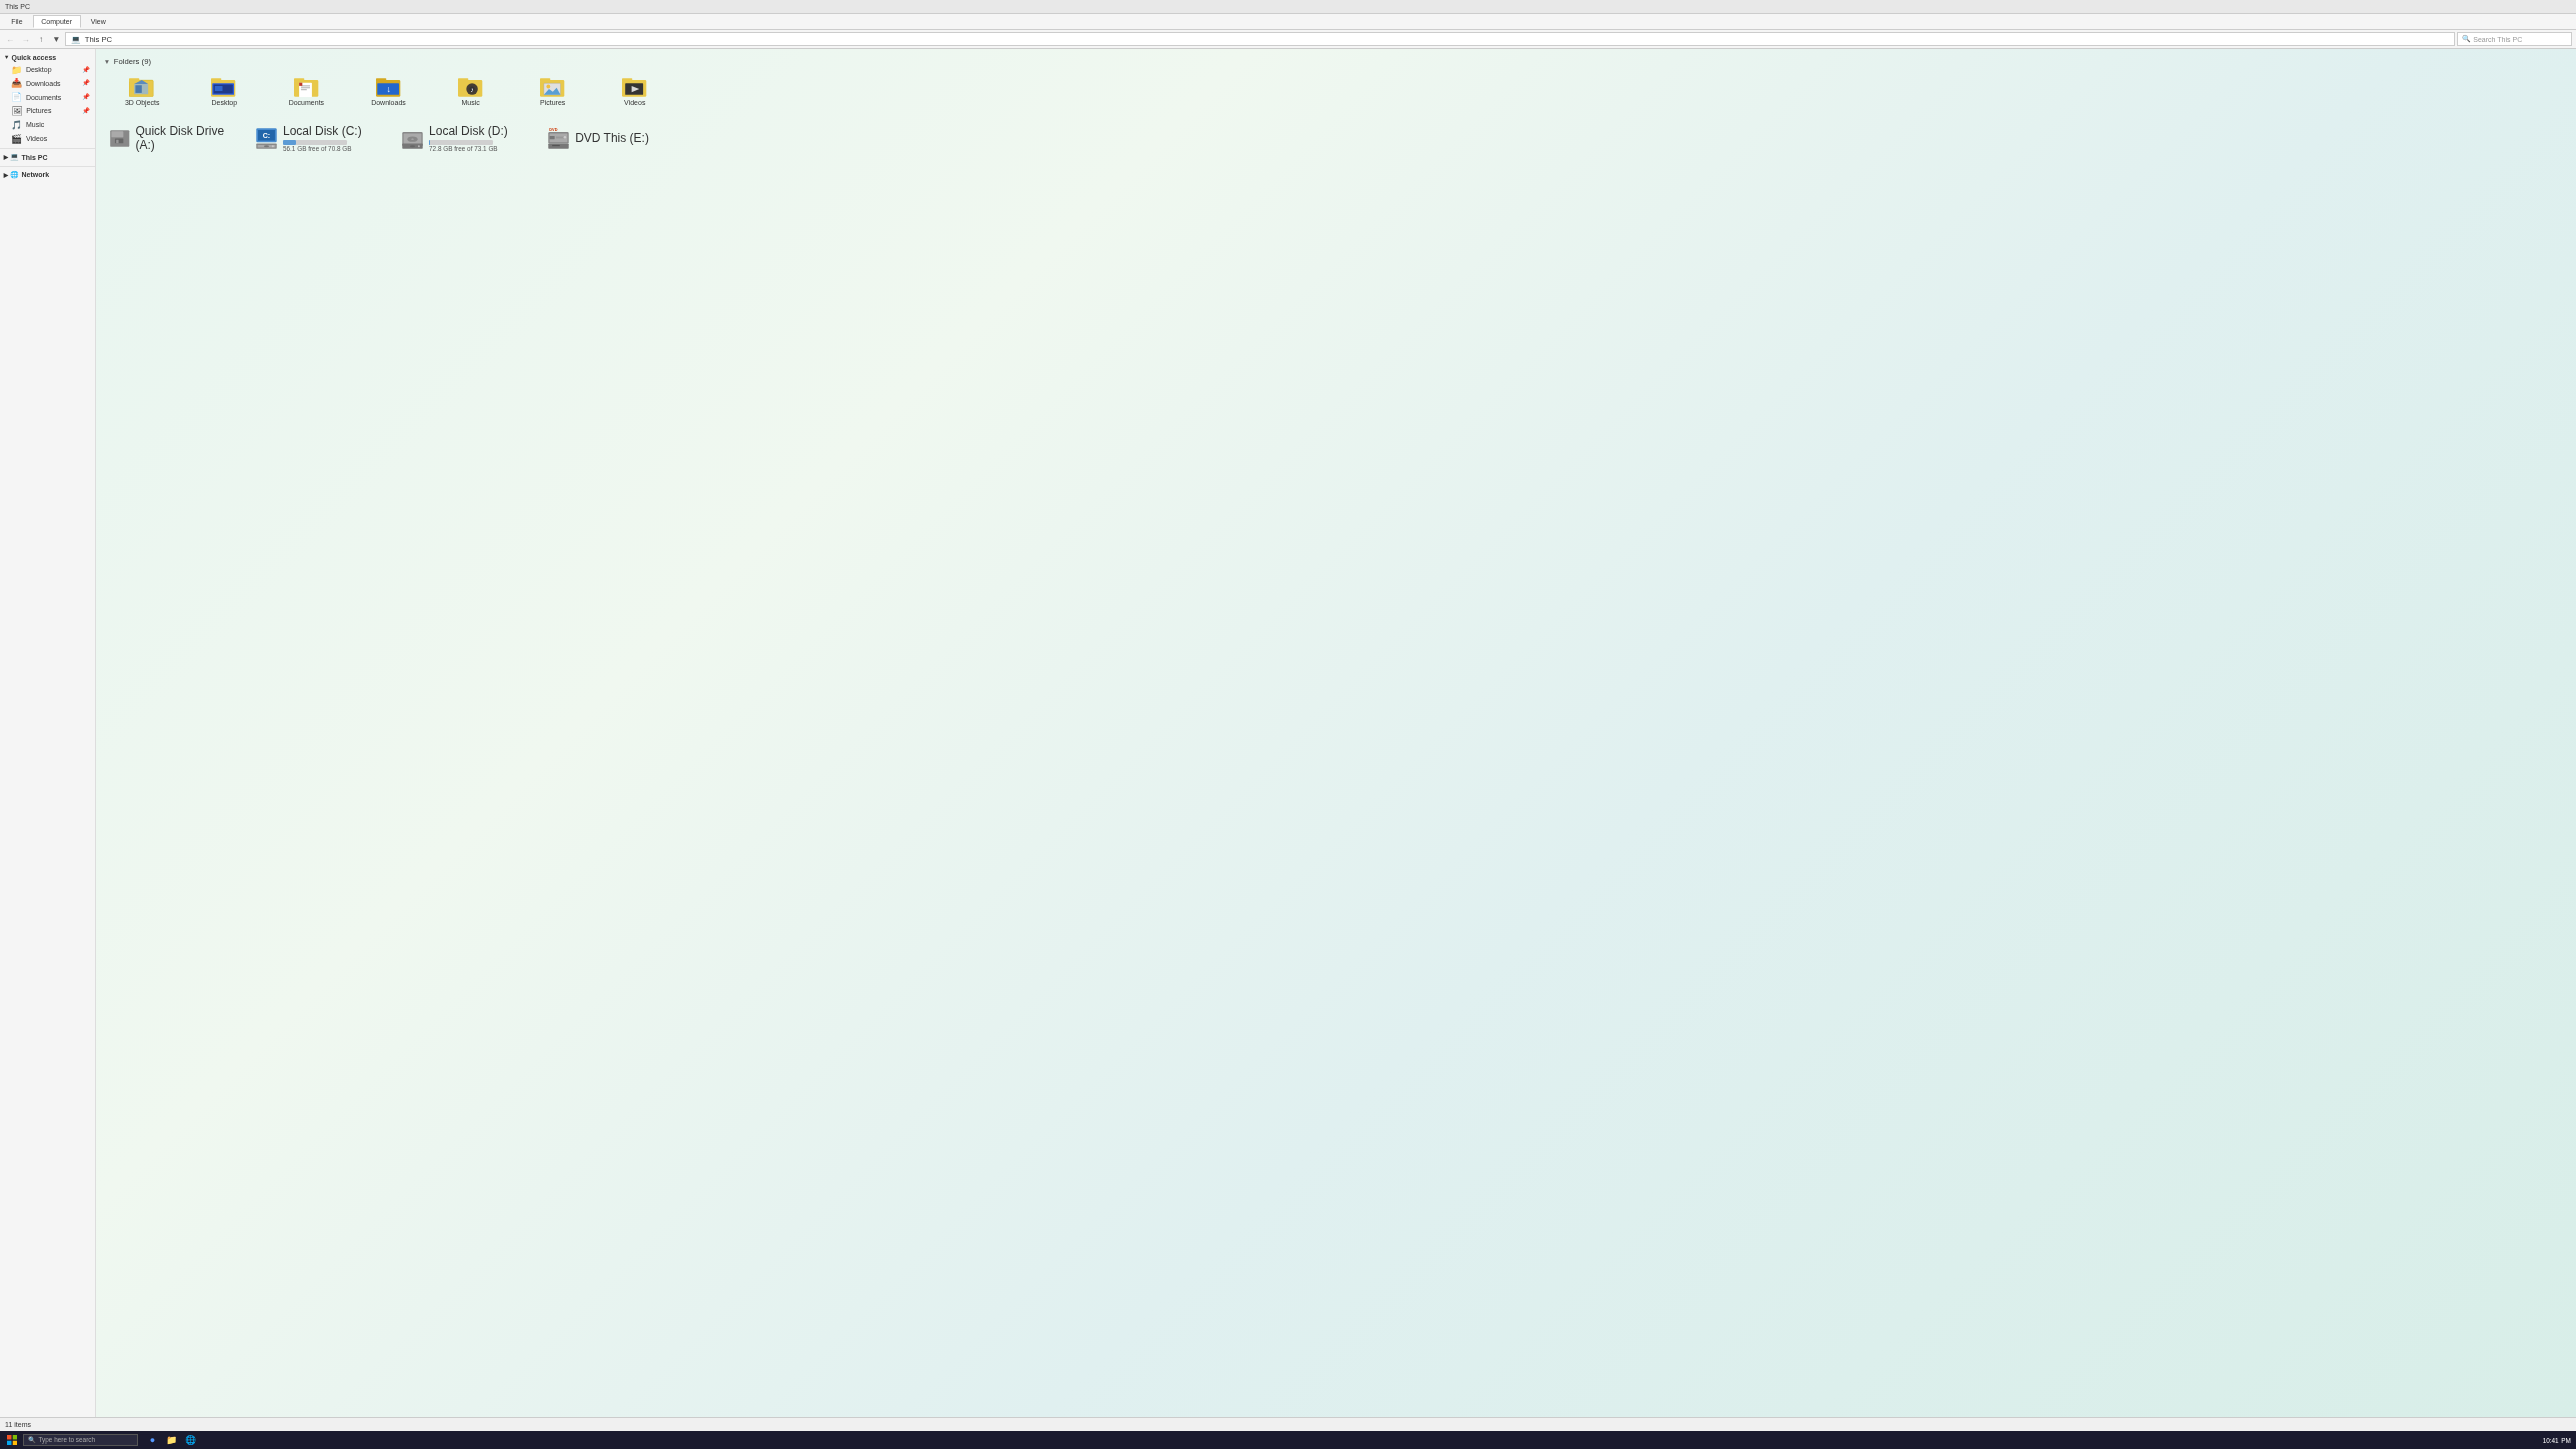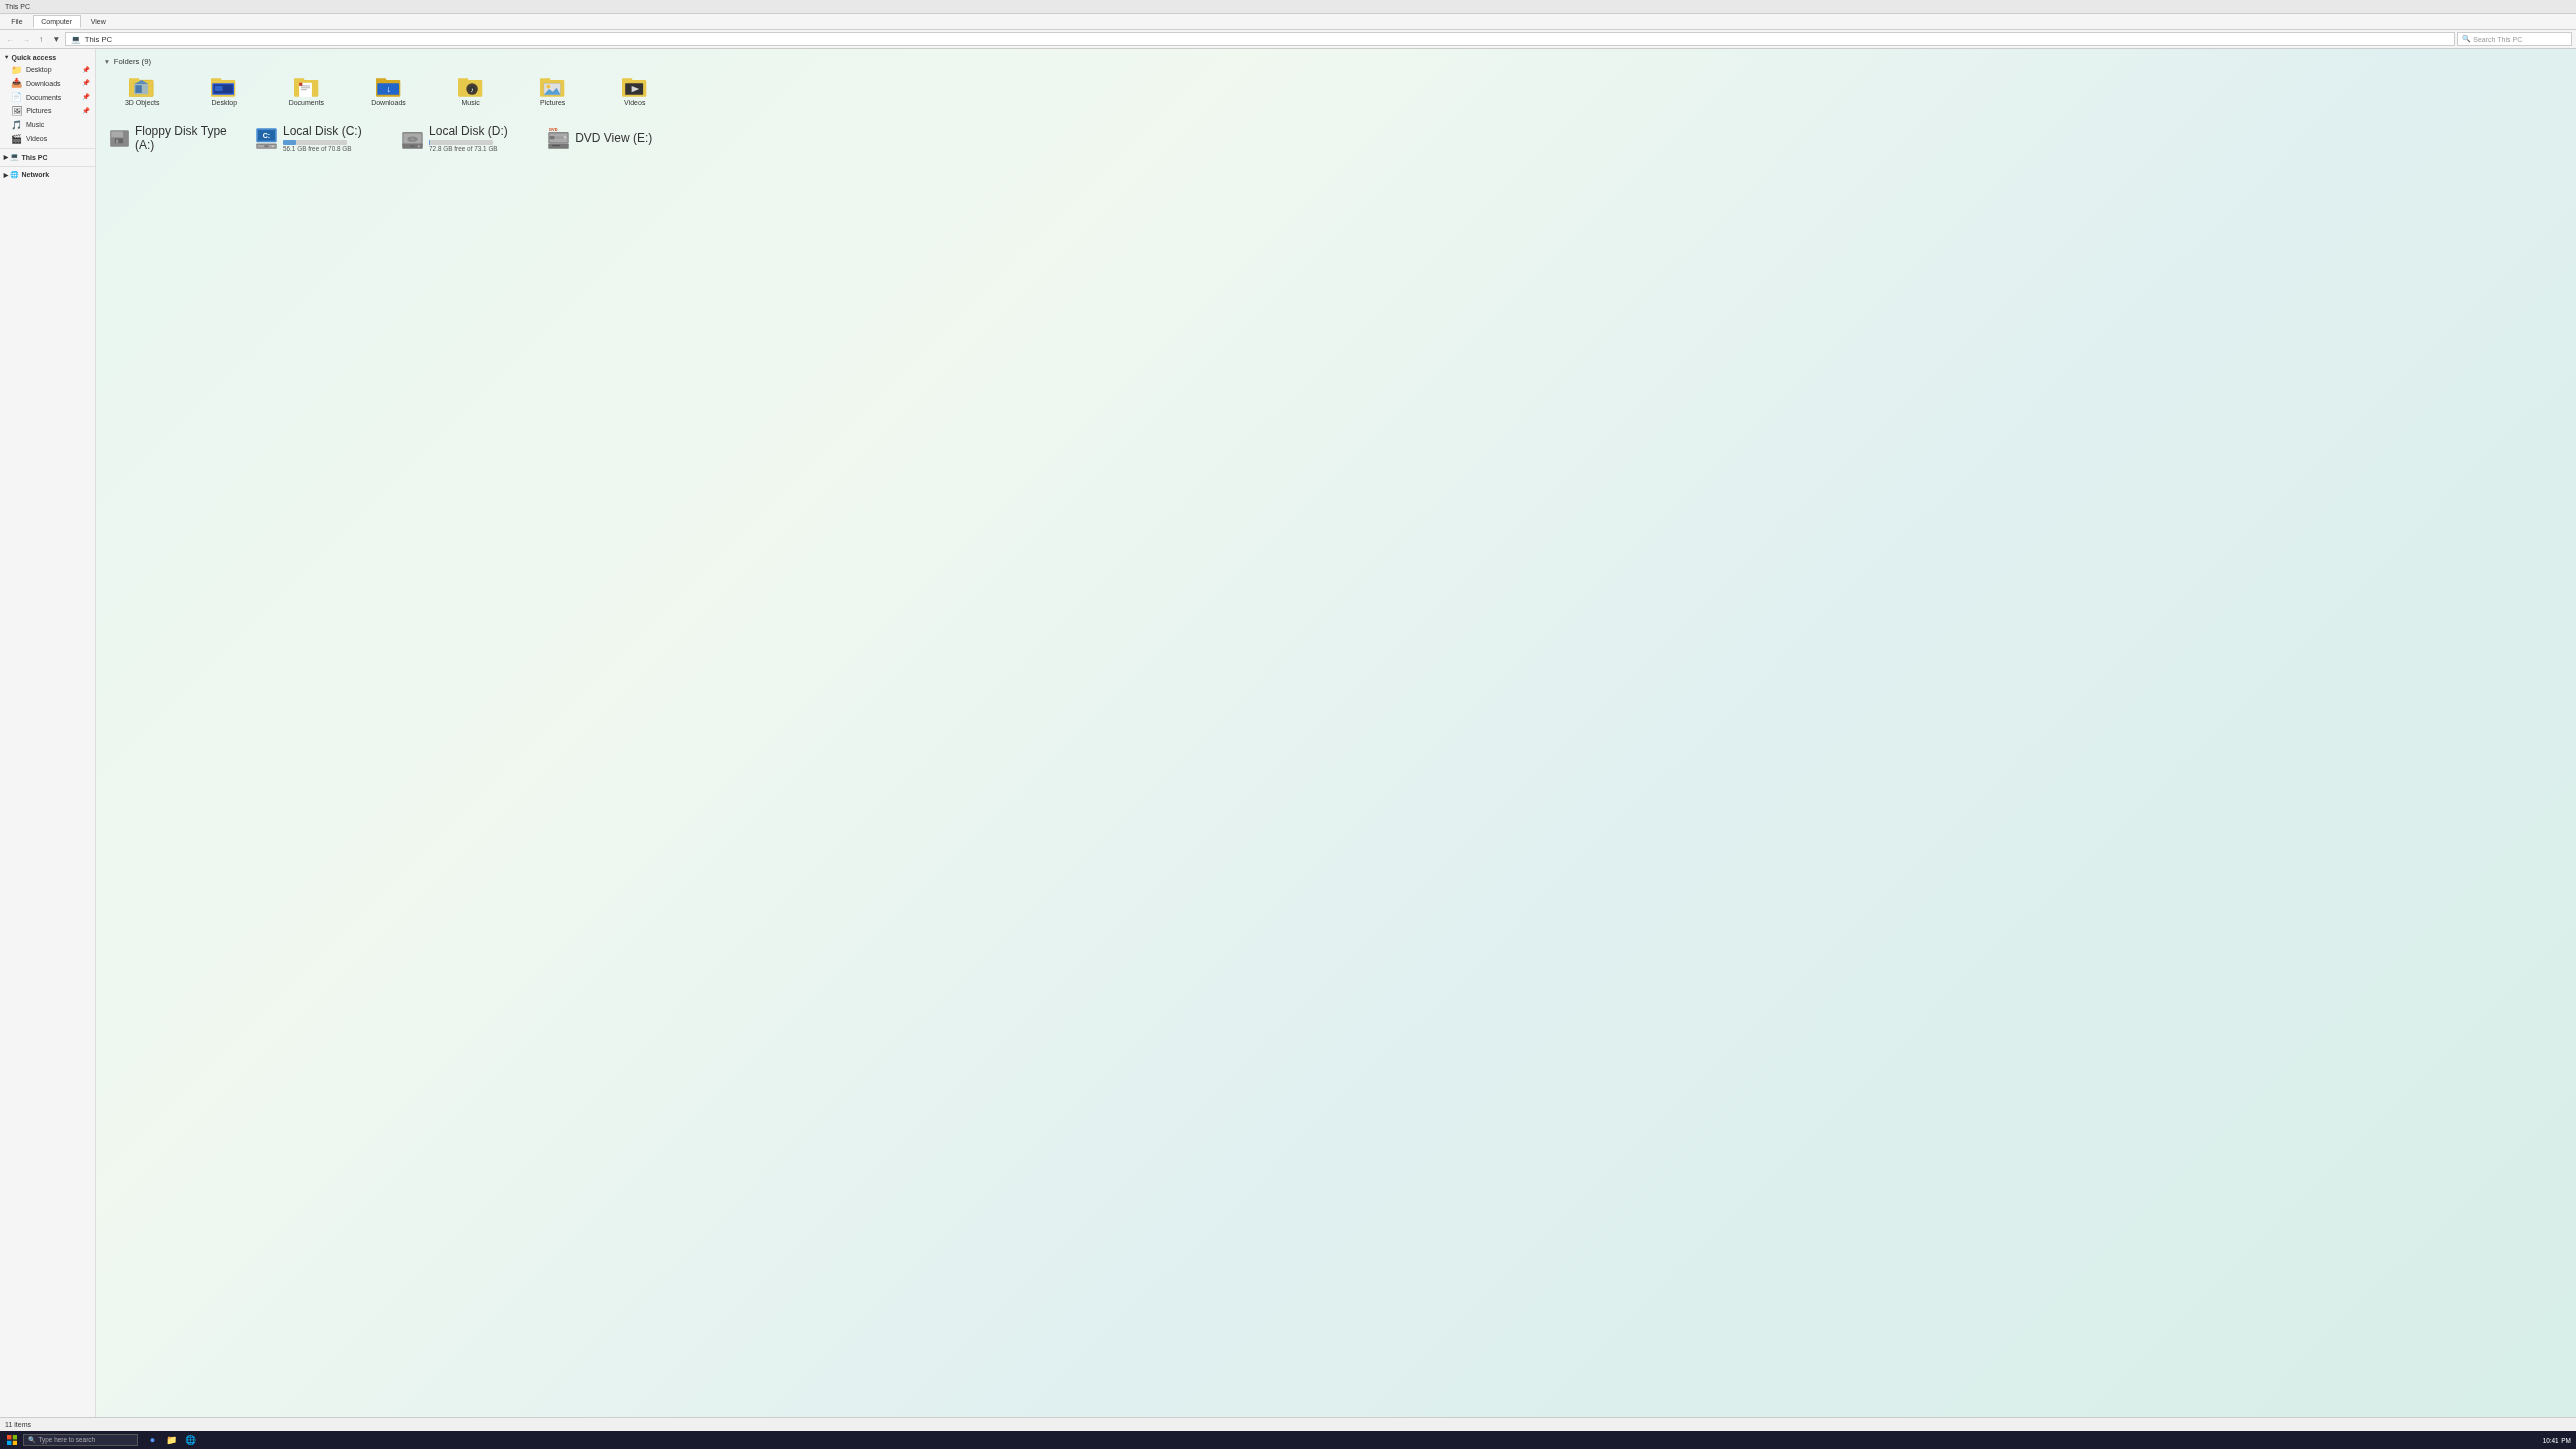--- a/index.html
+++ b/index.html
@@ -444,21 +444,21 @@
     <div class="items-grid">
 
       <div class="drive-item">
         <svg width="23" height="23" viewBox="0 0 36 36">
           <rect x="2" y="4" width="32" height="28" rx="2" fill="#888"></rect>
           <rect x="4" y="6" width="20" height="10" rx="1" fill="#aaa"></rect>
           <rect x="10" y="18" width="14" height="8" rx="1" fill="#666"></rect>
           <rect x="12" y="20" width="4" height="6" rx="0.5" fill="#999"></rect>
         </svg>
         <div class="drive-info">
-          <span class="drive-name">Floppy Disk Type (A:)</span>
+          <span class="drive-name">Quick Disk Drive (A:)</span>
         </div>
       </div>
 
       <div class="drive-item">
         <svg width="23" height="23" viewBox="0 0 36 36" style="font-size:12px">
           <rect x="2" y="2" width="32" height="22" rx="2" fill="#4488cc"></rect>
           <rect x="4" y="4" width="28" height="18" rx="1" fill="#2266aa"></rect>
           <rect x="4" y="4" width="28" height="18" fill="none" stroke="#5599dd" stroke-width="1" rx="1"></rect>
           <text x="18" y="17" text-anchor="middle" fill="white" font-size="11" font-weight="bold">C:</text>
           <rect x="2" y="26" width="32" height="8" rx="1" fill="#888"></rect>
@@ -499,21 +499,21 @@
           <rect x="2" y="8" width="32" height="18" rx="2" fill="#888"></rect>
           <rect x="4" y="10" width="28" height="14" rx="1" fill="#aaa"></rect>
           <rect x="4" y="14" width="8" height="5" rx="0.5" fill="#777"></rect>
           <rect x="14" y="15" width="14" height="3" rx="0.5" fill="#999"></rect>
           <circle cx="28" cy="16" r="2" fill="#ccc"></circle>
           <rect x="2" y="26" width="32" height="8" rx="1" fill="#777"></rect>
           <rect x="8" y="28" width="12" height="2" fill="#555"></rect>
           <text x="10" y="6" text-anchor="middle" fill="#cc3300" font-size="6" font-weight="bold">DVD</text>
         </svg>
         <div class="drive-info">
-          <span class="drive-name">DVD View (E:)</span>
+          <span class="drive-name">DVD This (E:)</span>
         </div>
       </div>
     </div>
 
   </div>
 </div>
 
 <div class="status-bar">
   <span>11 items</span>
 </div>

